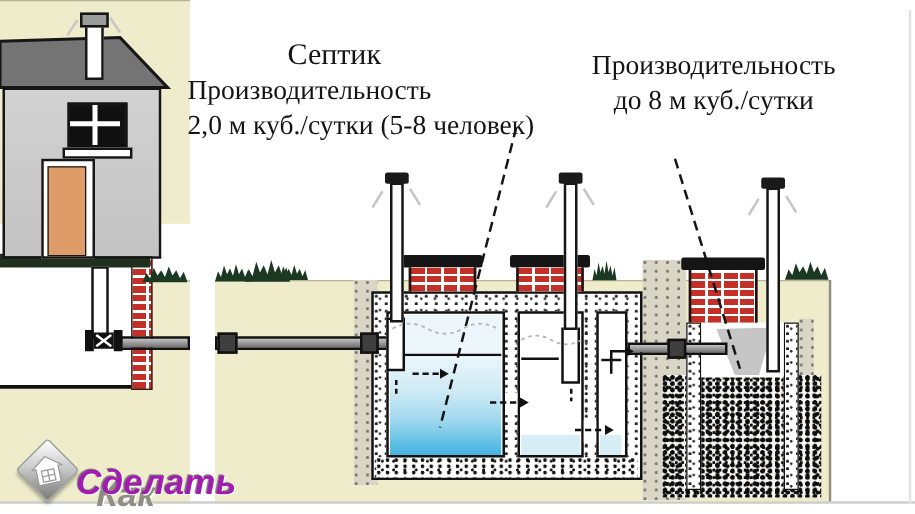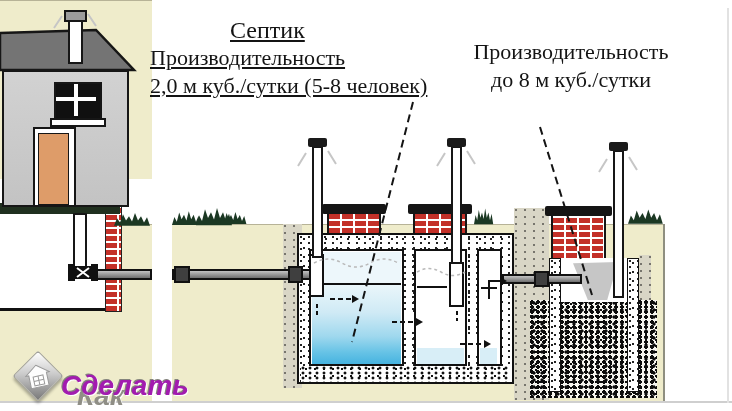--- a/index.html
+++ b/index.html
@@ -160,21 +160,21 @@
       <path d="M481,288 h16"></path>
     </g>
     <g>
       <rect x="68" y="264" width="7" height="17" fill="#111"></rect>
       <rect x="91" y="264" width="7" height="17" fill="#111"></rect>
       <rect x="75" y="266" width="16" height="13" fill="#111"></rect>
       <path d="M77,268 L89,277 M89,268 L77,277" stroke="#fff" stroke-width="2"></path>
     </g>
   </svg>
 
-  <div class="abs lbl" style="left:150px;top:16px;text-decoration:underline;">
+  <div class="abs lbl" style="left:150px;top:30px;">
     <div class="title" style="padding-left:80px;">Септик</div>
     <div>Производительность</div>
     <div>2,0 м куб./сутки (5-8 человек)</div>
   </div>
   <div class="abs lbl" style="left:446px;top:38px;width:250px;text-align:center;">
     <div>Производительность</div>
     <div>до 8 м куб./сутки</div>
   </div>
 
   <div id="wm-diamond" class="abs" style="left:20px;top:358px;width:34px;height:34px;">

